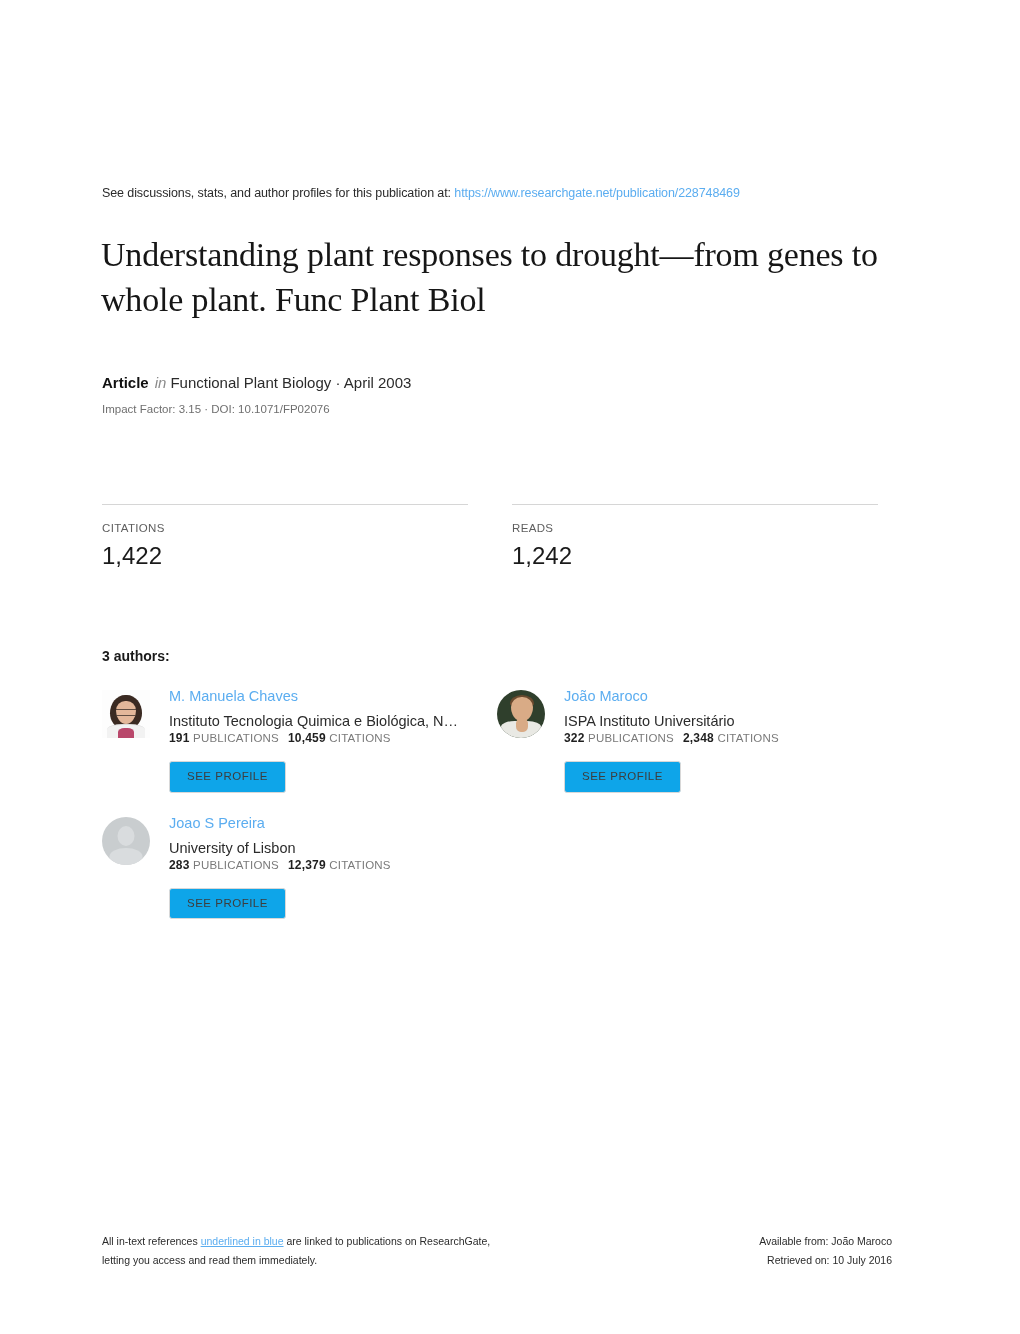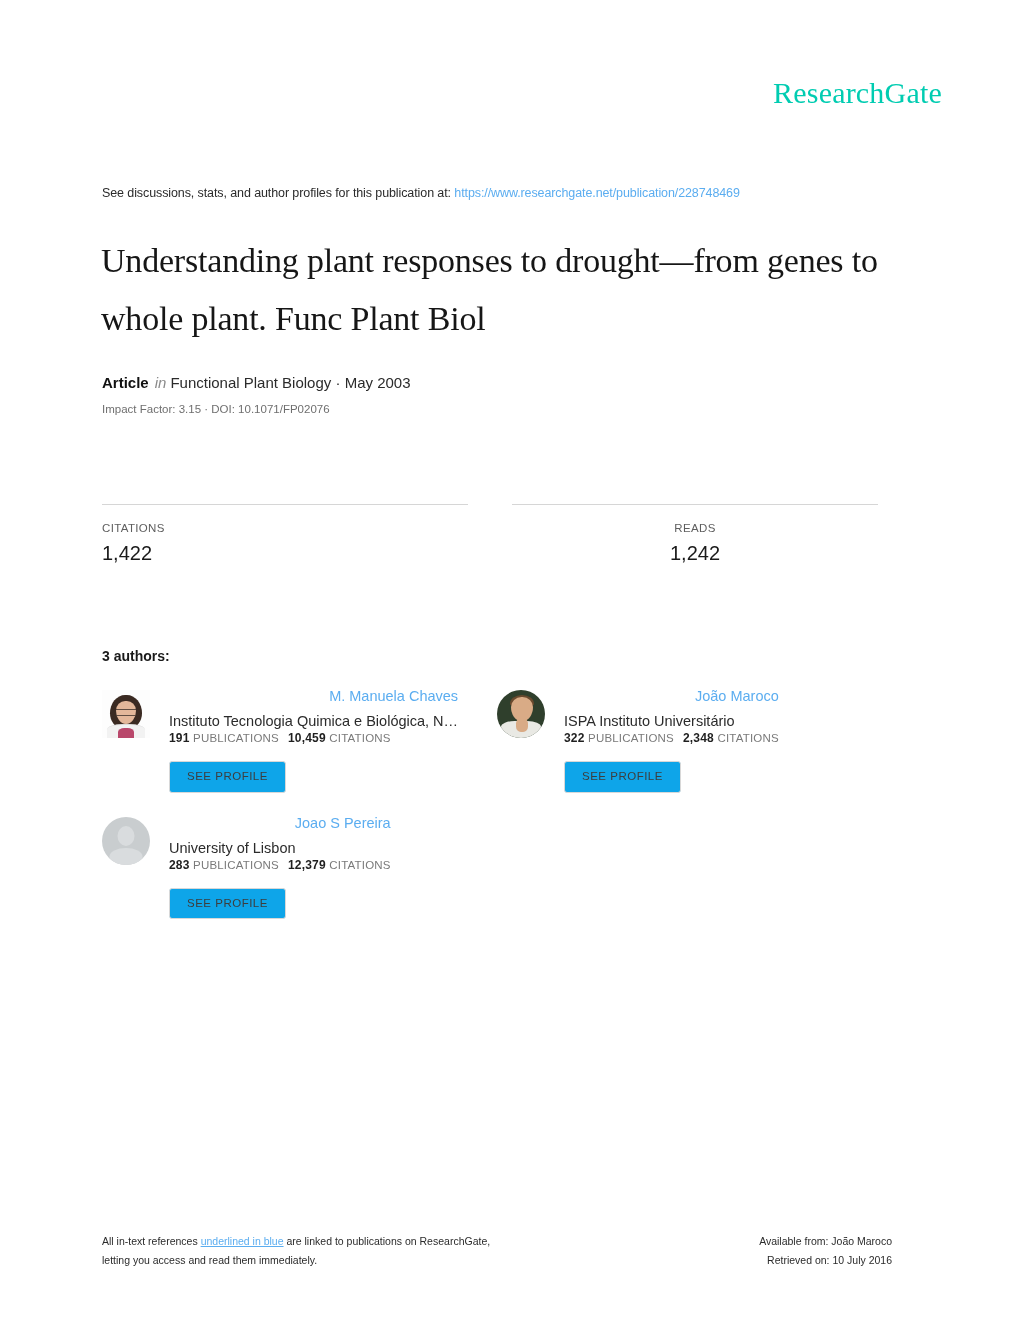--- a/index.html
+++ b/index.html
@@ -52,21 +52,21 @@
   }
 
   
   .title {
     position: absolute;
     left: 101px;
     top: 232px;
     width: 790px;
     font-family: "Liberation Serif", serif;
     font-size: 34px;
-    line-height: 58px;
+    line-height: 45px;
     color: #161616;
     font-weight: normal;
     margin: 0;
     letter-spacing: -0.2px;
   }
 
   
   .article-meta {
     position: absolute;
     left: 102px;
@@ -100,35 +100,35 @@
     position: absolute;
     left: 102px;
     top: 504px;
     width: 776px;
     display: flex;
   }
   .stat-col {
     width: 366px;
     margin-right: 44px;
   }
-  .stat-col:last-child { margin-right: 0; text-align: center; }
+  .stat-col:last-child { margin-right: 0; }
   .stat-rule {
     height: 1px;
     background: #d6d6d6;
     width: 100%;
   }
   .stat-label {
     margin-top: 17px;
     font-size: 11.5px;
     letter-spacing: 0.35px;
     color: #5e5e5e;
   }
   .stat-value {
     margin-top: 8px;
-    font-size: 20px;
+    font-size: 24px;
     color: #1a1a1a;
   }
 
   
   .authors-heading {
     position: absolute;
     left: 102px;
     top: 648px;
     font-size: 14px;
     font-weight: bold;
@@ -255,21 +255,20 @@
   }
 
   .author-info { padding-top: 1px; }
   .author-name {
     font-size: 14.5px;
     color: #5badf0;
     text-decoration: none;
     display: block;
     line-height: 19px;
     white-space: nowrap;
-    text-align: right;
   }
   .author-affil {
     font-size: 14.5px;
     color: #2b2b2b;
     margin-top: 6px;
     line-height: 19px;
     white-space: nowrap;
   }
   .author-stats {
     font-size: 11.5px;
@@ -315,31 +314,30 @@
   .footer-right { text-align: right; }
   .footer-link {
     color: #5badf0;
   }
 </style>
 </head>
 <body>
 
 <div class="page">
 
-  <div class="brand">ResearchGate</div>
 
   <div class="discussion-line">
     <span>See discussions, stats, and author profiles for this publication at:</span>
     <a class="discussion-link" href="#">https://www.researchgate.net/publication/228748469</a>
   </div>
 
   <h1 class="title">Understanding plant responses to drought—from genes to whole plant. Func Plant Biol</h1>
 
   <div class="article-meta">
-    <span class="kind">Article</span><span class="in">in</span><span class="journal">Functional Plant Biology · May 2003</span>
+    <span class="kind">Article</span><span class="in">in</span><span class="journal">Functional Plant Biology · April 2003</span>
   </div>
   <div class="impact-line">Impact Factor: 3.15 · DOI: 10.1071/FP02076</div>
 
   <div class="stats">
     <div class="stat-col">
       <div class="stat-rule"></div>
       <div class="stat-label">CITATIONS</div>
       <div class="stat-value">1,422</div>
     </div>
     <div class="stat-col">

